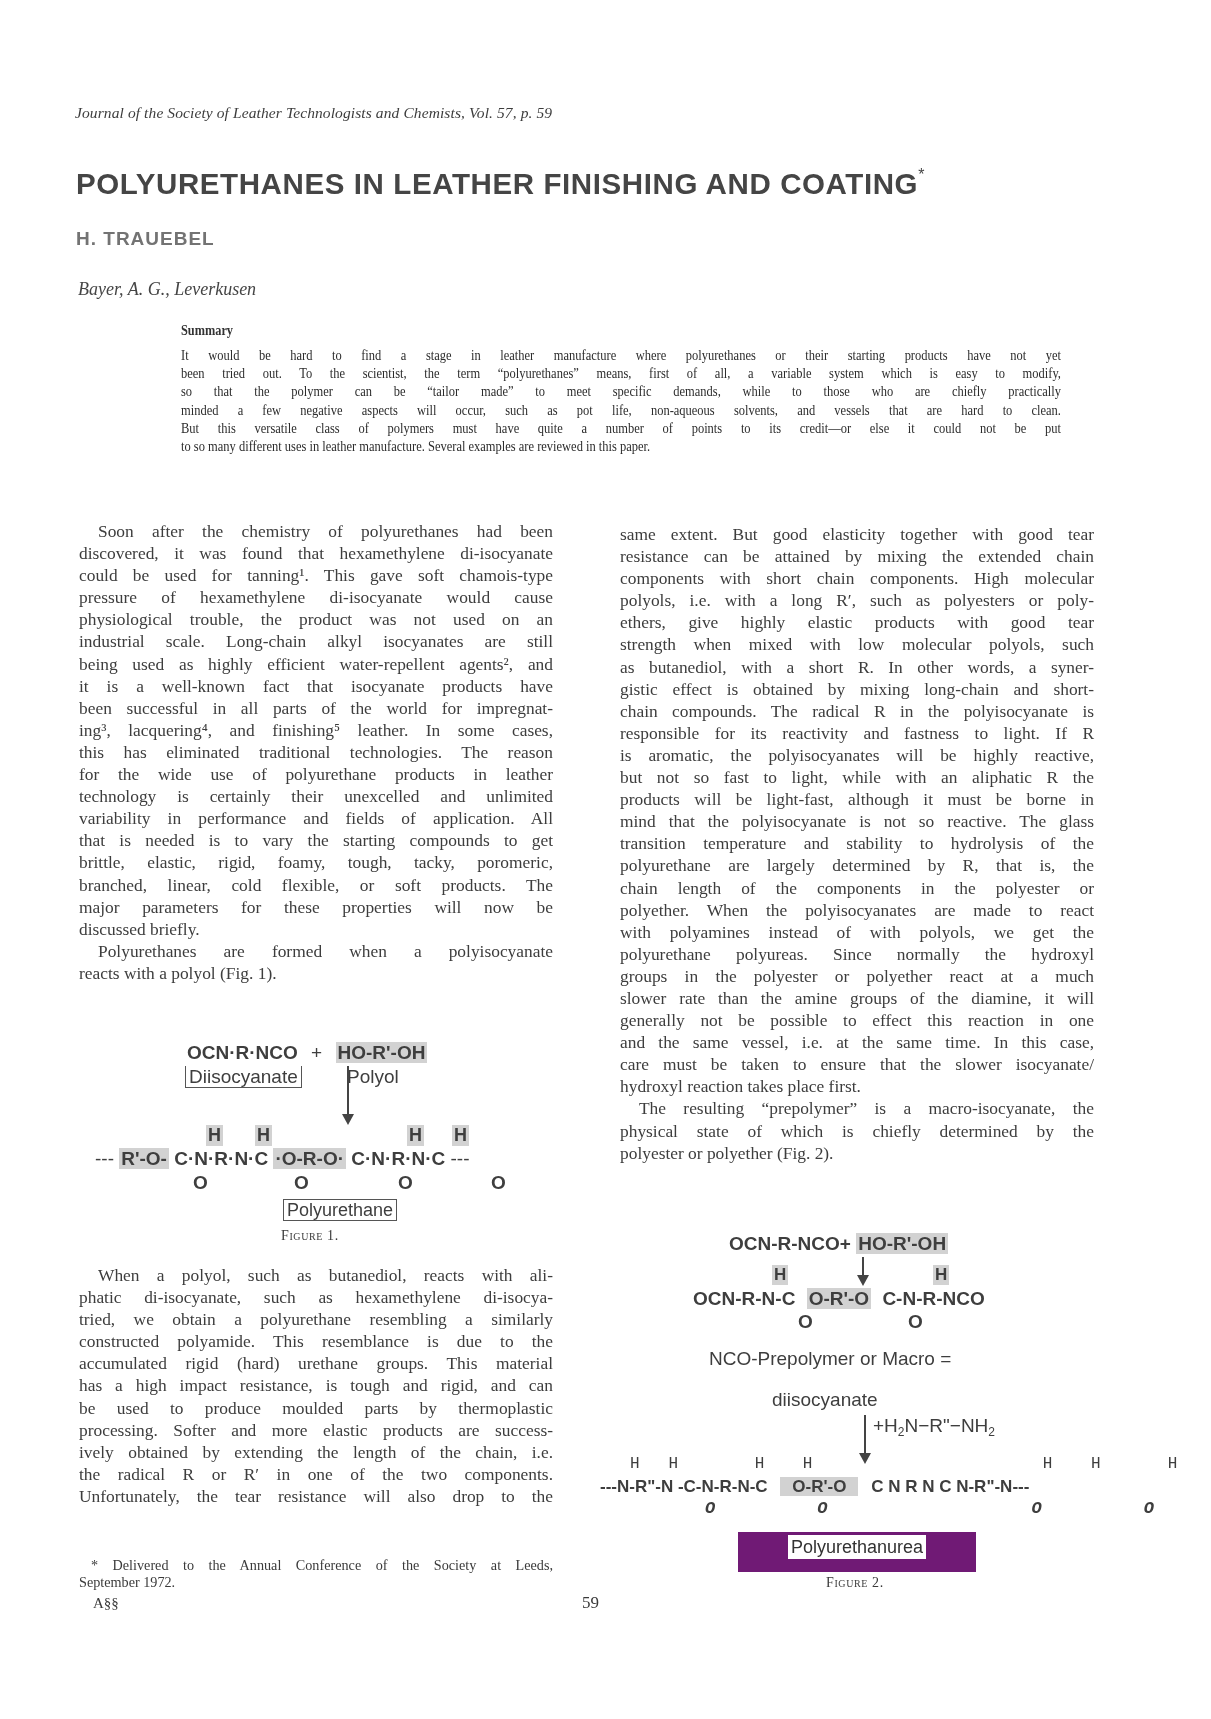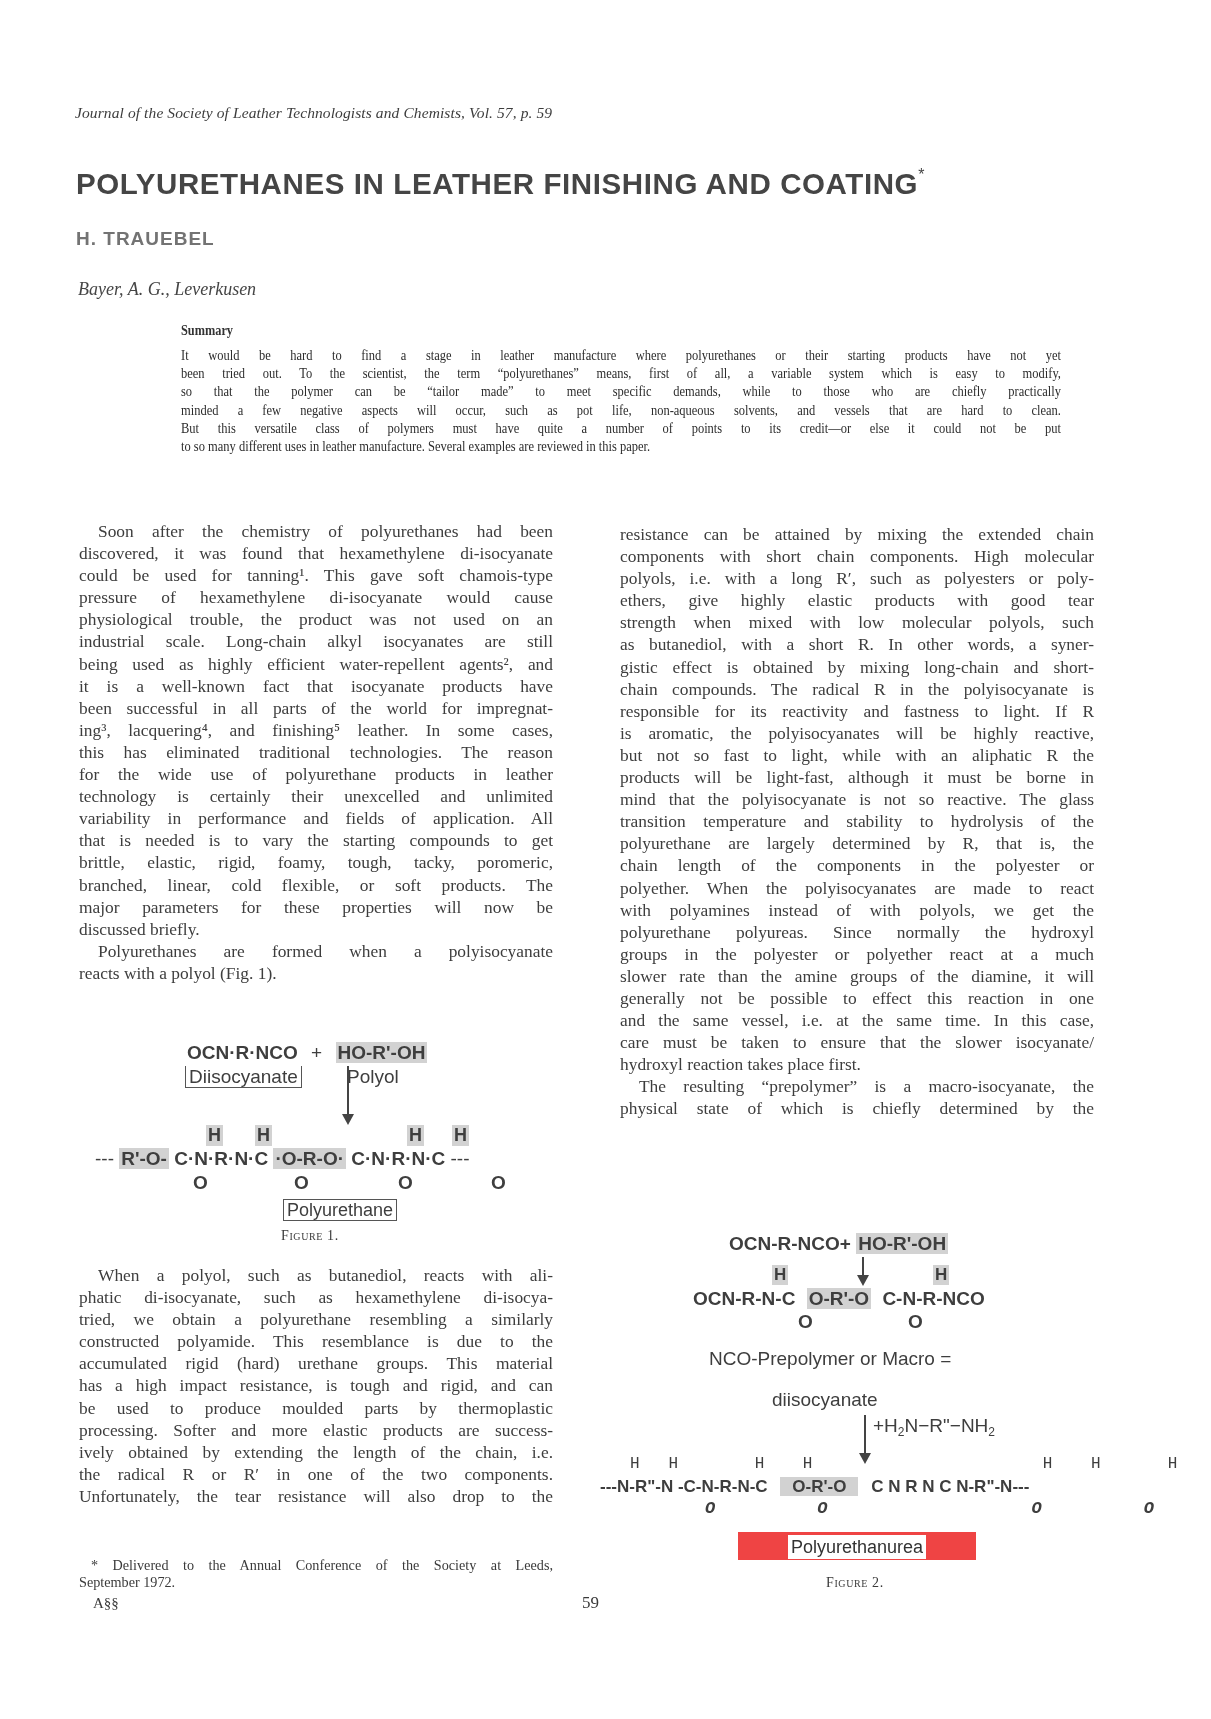--- a/index.html
+++ b/index.html
@@ -63,21 +63,21 @@
 
   .fig1 { left: 95px; top: 1030px; width: 480px; height: 230px; }
   .fig2 { left: 600px; top: 1225px; width: 520px; height: 370px; }
   .fig-row { position: absolute; white-space: nowrap; }
   .vline { position: absolute; width: 1.5px; background: #444; }
   .arrowhead {
     position: absolute; width: 0; height: 0;
     border-left: 6px solid transparent; border-right: 6px solid transparent; border-top: 11px solid #444;
   }
   .polyurea-bar {
-    position: absolute; background: #ef4444; height: 28px;
+    position: absolute; background: #701a75; height: 40px;
   }
   .polyurea-label {
     position: absolute; background: #fff; color: #333; font-family: "Liberation Sans", sans-serif;
     font-size: 18px; padding: 0 3px; top: 3px; line-height: 24px;
   }
   .sub { font-size: 12px; vertical-align: -4px; }
 </style>
 </head>
 <body>
 
@@ -177,20 +177,21 @@
 
 <div class="abs footnote">
   <span class="ln first">* Delivered to the Annual Conference of the Society at Leeds,</span>
   <span class="ln end">September 1972.</span>
 </div>
 
 <div class="abs sig">A§§</div>
 <div class="abs pageno">59</div>
 
 <div class="abs col right-col">
+  <span class="ln">same extent. But good elasticity together with good tear</span>
   <span class="ln">resistance can be attained by mixing the extended chain</span>
   <span class="ln">components with short chain components. High molecular</span>
   <span class="ln">polyols, i.e. with a long R′, such as polyesters or poly-</span>
   <span class="ln">ethers, give highly elastic products with good tear</span>
   <span class="ln">strength when mixed with low molecular polyols, such</span>
   <span class="ln">as butanediol, with a short R. In other words, a syner-</span>
   <span class="ln">gistic effect is obtained by mixing long-chain and short-</span>
   <span class="ln">chain compounds. The radical R in the polyisocyanate is</span>
   <span class="ln">responsible for its reactivity and fastness to light. If R</span>
   <span class="ln">is aromatic, the polyisocyanates will be highly reactive,</span>
@@ -204,20 +205,21 @@
   <span class="ln">with polyamines instead of with polyols, we get the</span>
   <span class="ln">polyurethane polyureas. Since normally the hydroxyl</span>
   <span class="ln">groups in the polyester or polyether react at a much</span>
   <span class="ln">slower rate than the amine groups of the diamine, it will</span>
   <span class="ln">generally not be possible to effect this reaction in one</span>
   <span class="ln">and the same vessel, i.e. at the same time. In this case,</span>
   <span class="ln">care must be taken to ensure that the slower isocyanate/</span>
   <span class="ln end">hydroxyl reaction takes place first.</span>
   <span class="ln indent">The resulting “prepolymer” is a macro-isocyanate, the</span>
   <span class="ln">physical state of which is chiefly determined by the</span>
+  <span class="ln end">polyester or polyether (Fig. 2).</span>
 </div>
 
 <div class="abs fig2">
   <div class="fig-row chem" style="left:129px; top:8px; font-size:19px;">
     <span>OCN-R-NCO+</span>
     <span class="shade">HO-R'-OH</span>
   </div>
   <div class="vline" style="left:262px; top:32px; height:20px;"></div>
   <div class="arrowhead" style="left:257px; top:50px;"></div>
   <div class="fig-row chem" style="left:0; top:40px; font-size:17px; width:520px;">

